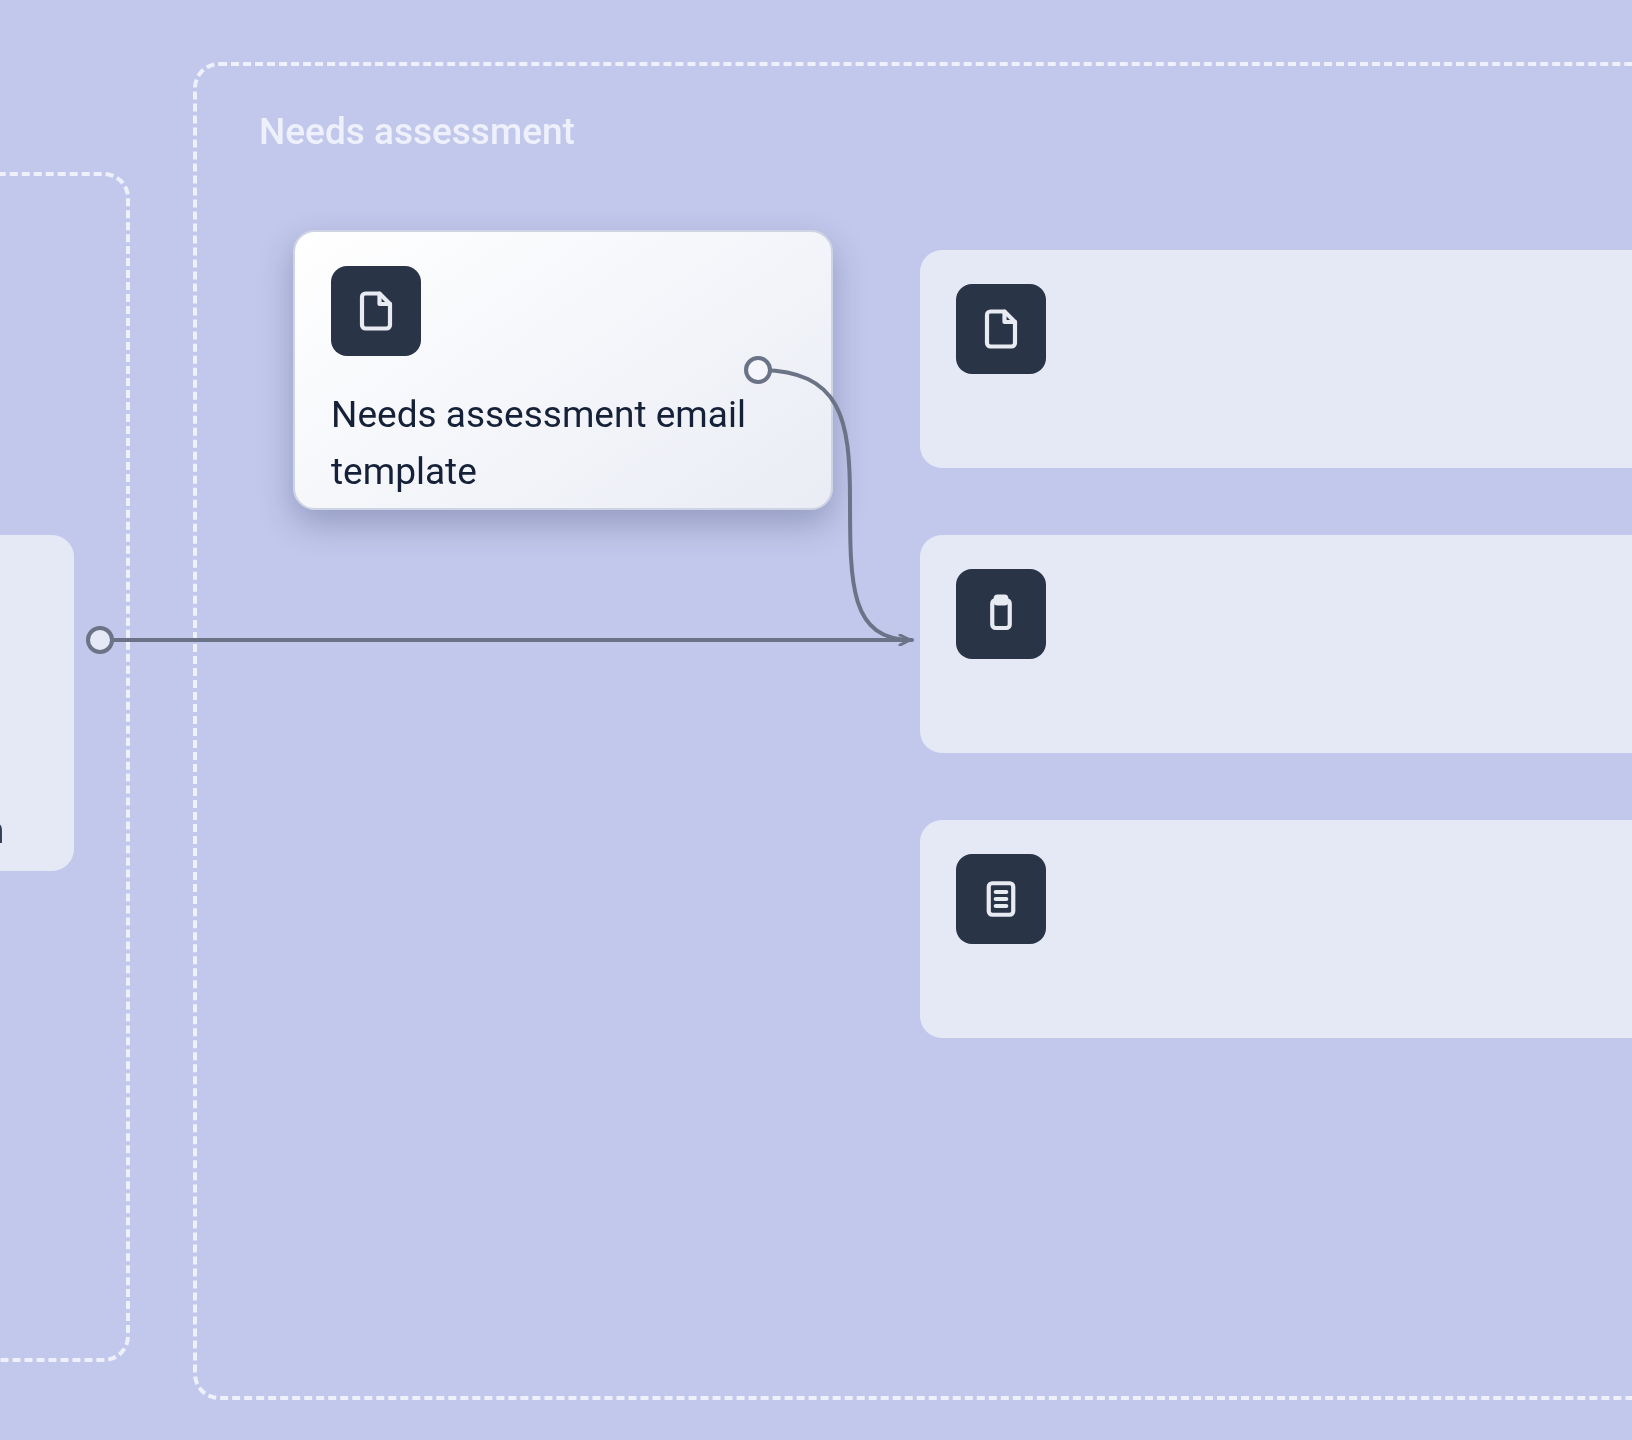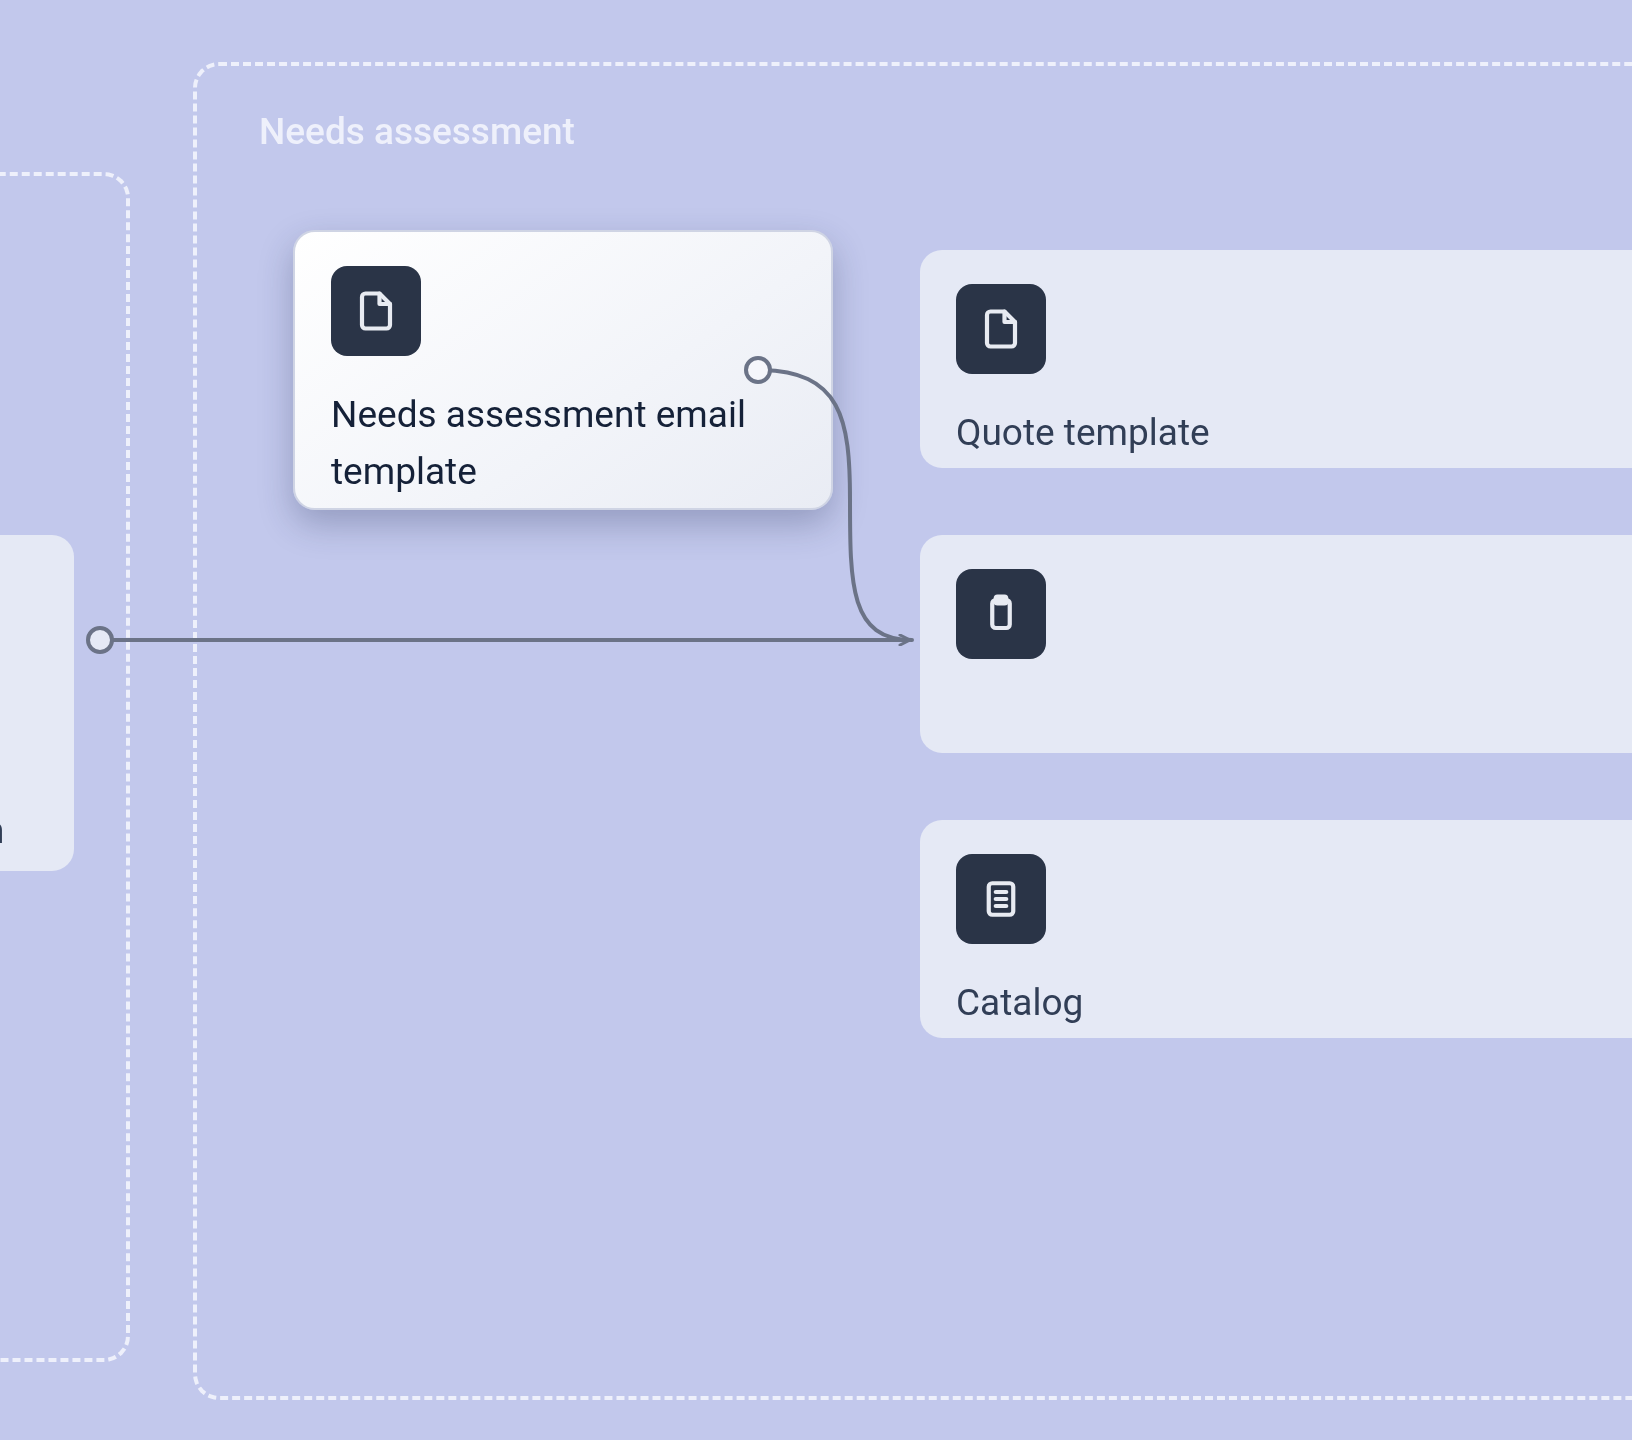--- a/index.html
+++ b/index.html
@@ -115,42 +115,40 @@
     <div class="label">Needs assessment email template</div>
   </div>
 
   <div class="node muted" style="left:920px; top:250px; width:740px; height:218px;">
     <div class="icon-box">
       <svg viewBox="0 0 24 24">
           <path d="M14 2H6a2 2 0 0 0-2 2v16a2 2 0 0 0 2 2h12a2 2 0 0 0 2-2V8z"></path>
           <polyline points="14 2 14 8 20 8"></polyline>
         </svg>
     </div>
-    <div class="label">Quote template</div>
   </div>
 
   <div class="node muted" style="left:920px; top:535px; width:740px; height:218px;">
     <div class="icon-box">
       <svg viewBox="0 0 24 24">
         <rect x="7" y="4" width="10" height="16" rx="2"></rect>
         <rect x="9" y="2" width="6" height="4" rx="1"></rect>
       </svg>
     </div>
   </div>
 
   <div class="node muted" style="left:920px; top:820px; width:740px; height:218px;">
     <div class="icon-box">
       <svg viewBox="0 0 24 24">
         <rect x="5" y="3" width="14" height="18" rx="2"></rect>
         <line x1="9" y1="8" x2="15" y2="8"></line>
         <line x1="9" y1="12" x2="15" y2="12"></line>
         <line x1="9" y1="16" x2="15" y2="16"></line>
       </svg>
     </div>
-    <div class="label">Catalog</div>
   </div>
 
   <svg class="connectors">
     <defs>
       <marker id="arrowhead" markerWidth="14" markerHeight="12" refX="12" refY="6" orient="auto" markerUnits="userSpaceOnUse">
         <path d="M2,1 L12,6 L2,11" fill="none" stroke="#6b7387" stroke-width="3" stroke-linecap="round" stroke-linejoin="round"></path>
       </marker>
     </defs>
 
     <path d="M 758 370

